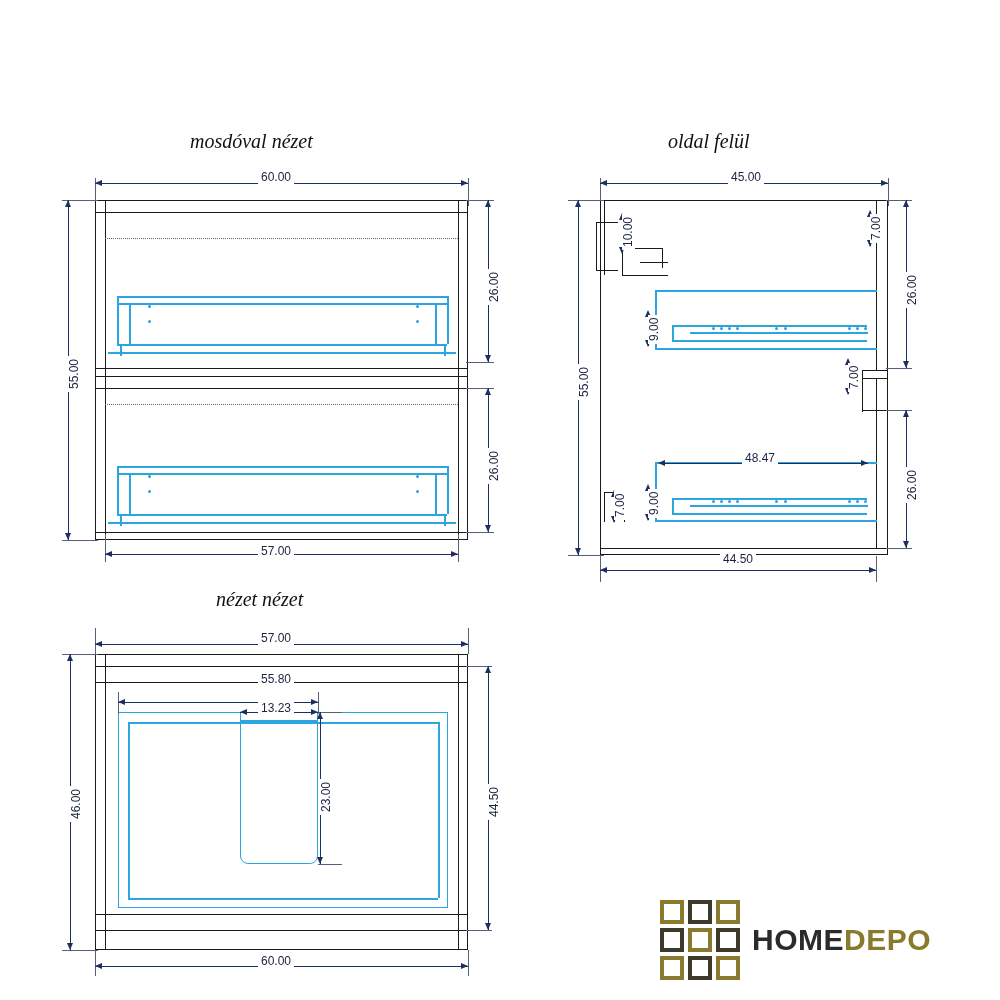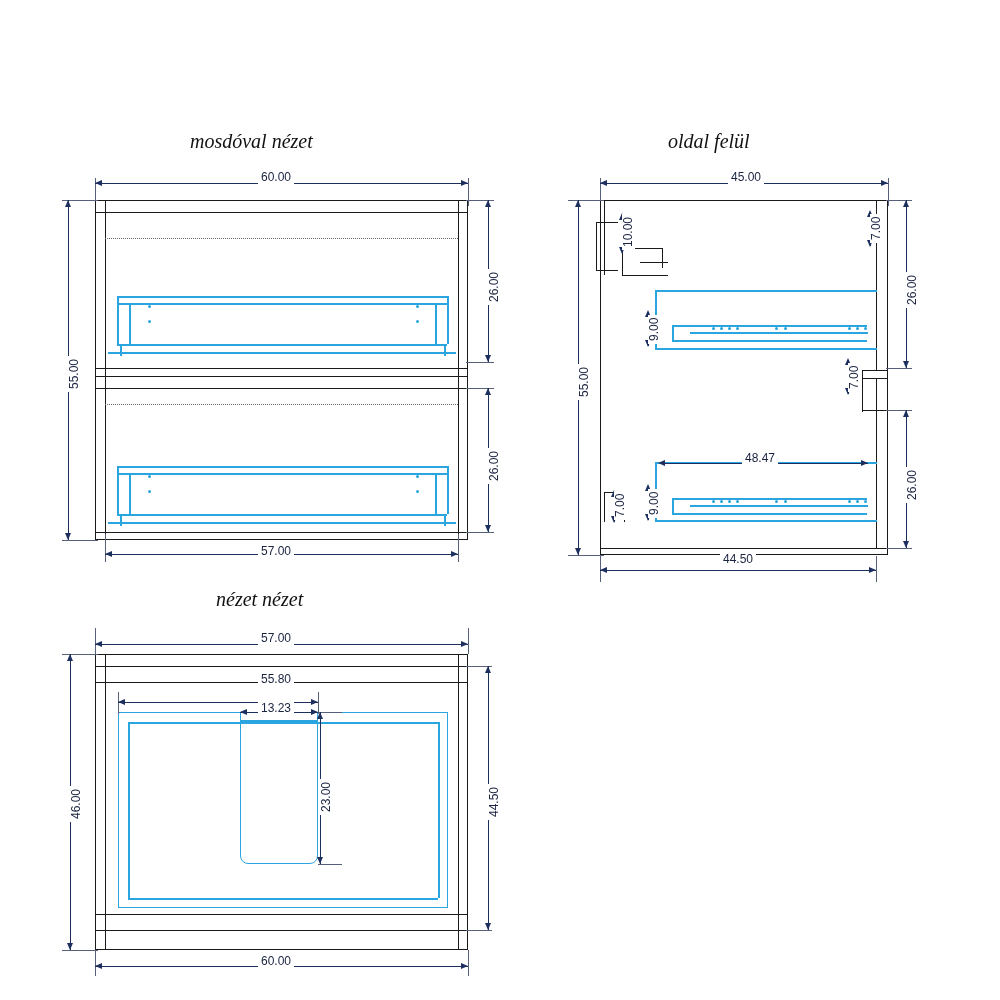--- a/index.html
+++ b/index.html
@@ -436,14 +436,30 @@
     <div class="dimtxt vert" style="left:488px; top:820px;">44.50</div>
 
     <div class="ext v" style="left:95px; top:950px; height:26px;"></div>
     <div class="ext v" style="left:468px; top:950px; height:26px;"></div>
     <div class="dim h" style="left:95px; top:966px; width:373px;"></div>
     <div class="arrow arr-l" style="left:95px; top:963px;"></div>
     <div class="arrow arr-r" style="left:461px; top:963px;"></div>
     <div class="dimtxt" style="left:258px; top:955px;">60.00</div>
   </div>
 
+  <div class="logo">
+    <div class="logo-grid">
+      <div class="logo-cell"></div>
+      <div class="logo-cell dark"></div>
+      <div class="logo-cell"></div>
+      <div class="logo-cell dark"></div>
+      <div class="logo-cell"></div>
+      <div class="logo-cell dark"></div>
+      <div class="logo-cell"></div>
+      <div class="logo-cell dark"></div>
+      <div class="logo-cell"></div>
+    </div>
+    <div class="logo-text">
+      <span class="home">HOME</span><span class="depo">DEPO</span>
+    </div>
+  </div>
 
 </div>
 
 </body></html>

